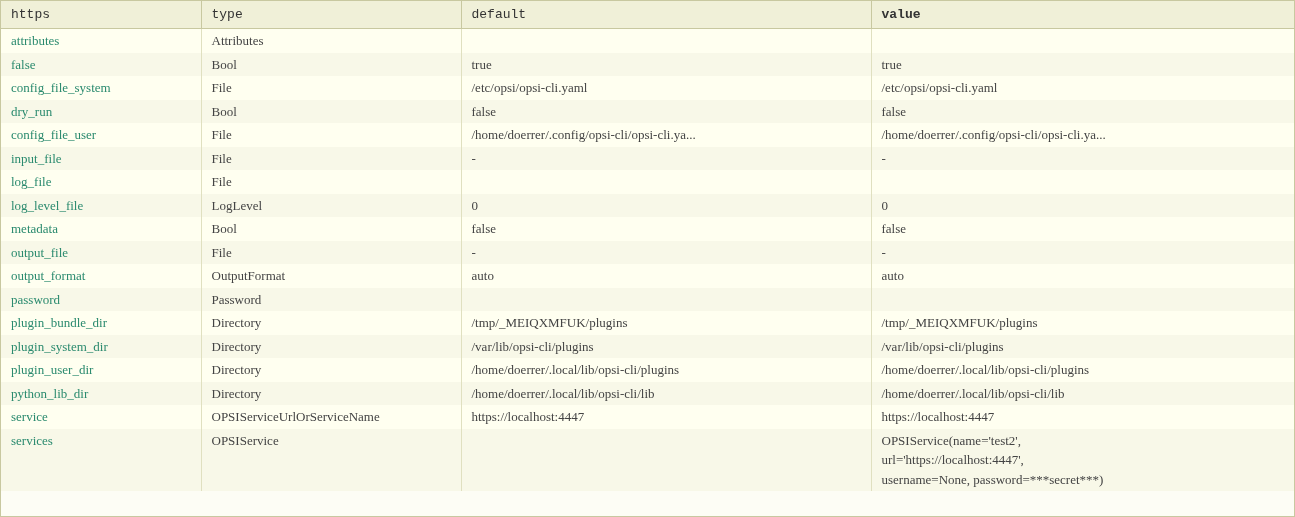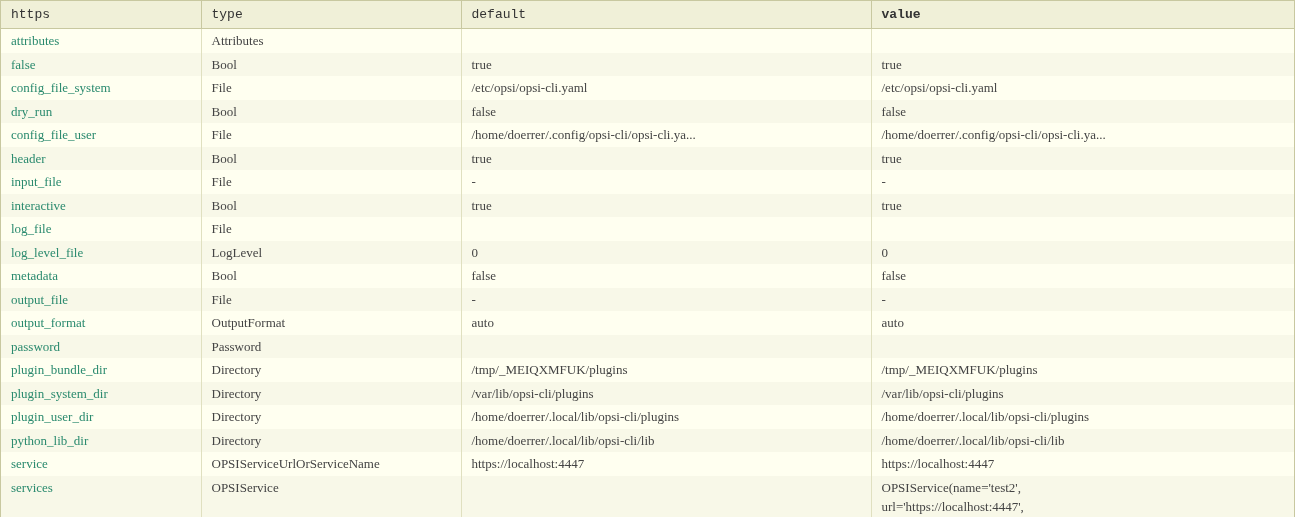--- a/index.html
+++ b/index.html
@@ -123,36 +123,24 @@
           <td>false</td>
           <td>false</td>
         </tr>
         <tr>
           <td class="name-col">config_file_user</td>
           <td>File</td>
           <td>/home/doerrer/.config/opsi-cli/opsi-cli.ya...</td>
           <td>/home/doerrer/.config/opsi-cli/opsi-cli.ya...</td>
         </tr>
         <tr>
-          <td class="name-col">header</td>
-          <td>Bool</td>
-          <td>true</td>
-          <td>true</td>
-        </tr>
-        <tr>
           <td class="name-col">input_file</td>
           <td>File</td>
           <td>-</td>
           <td>-</td>
-        </tr>
-        <tr>
-          <td class="name-col">interactive</td>
-          <td>Bool</td>
-          <td>true</td>
-          <td>true</td>
         </tr>
         <tr>
           <td class="name-col">log_file</td>
           <td>File</td>
           <td></td>
           <td></td>
         </tr>
         <tr>
           <td class="name-col">log_level_file</td>
           <td>LogLevel</td>

